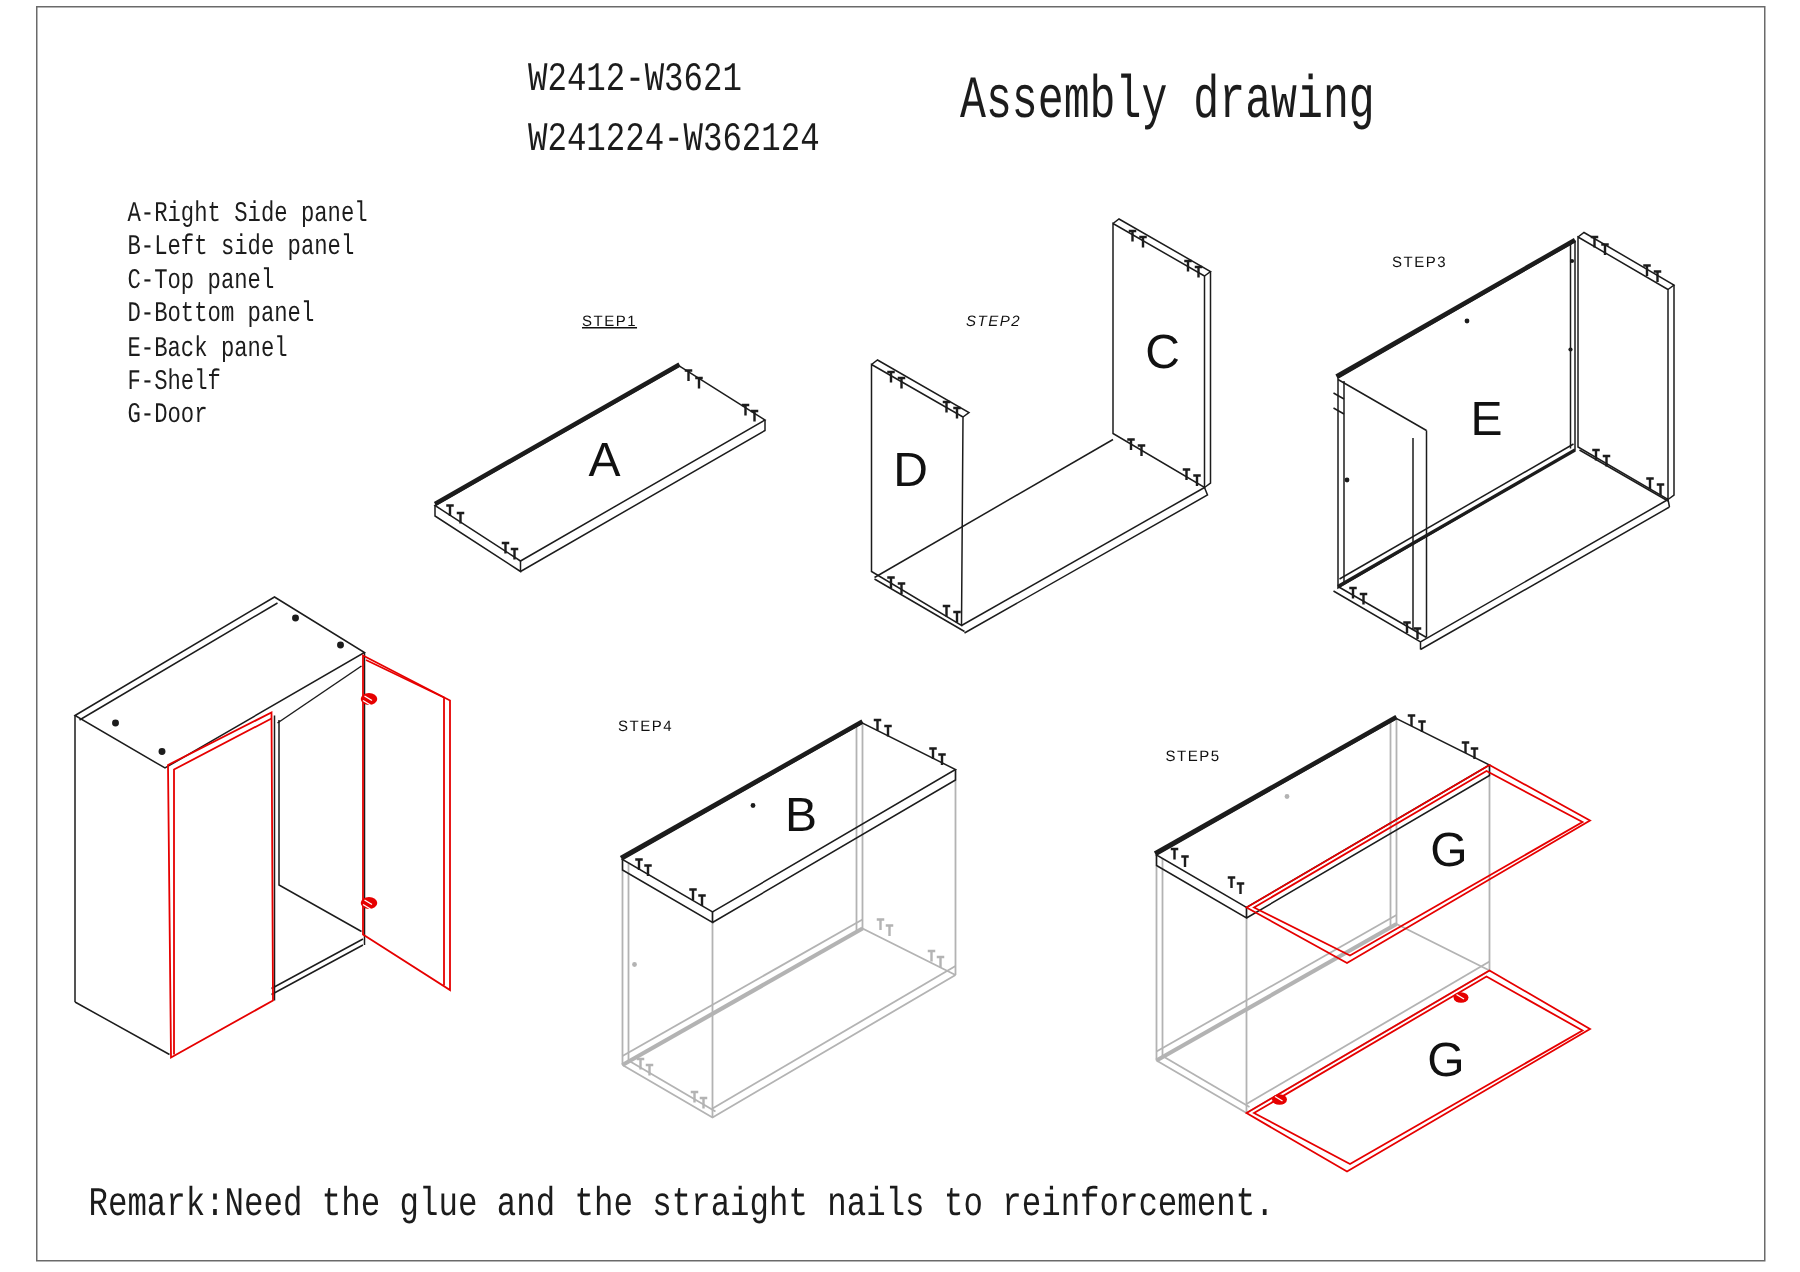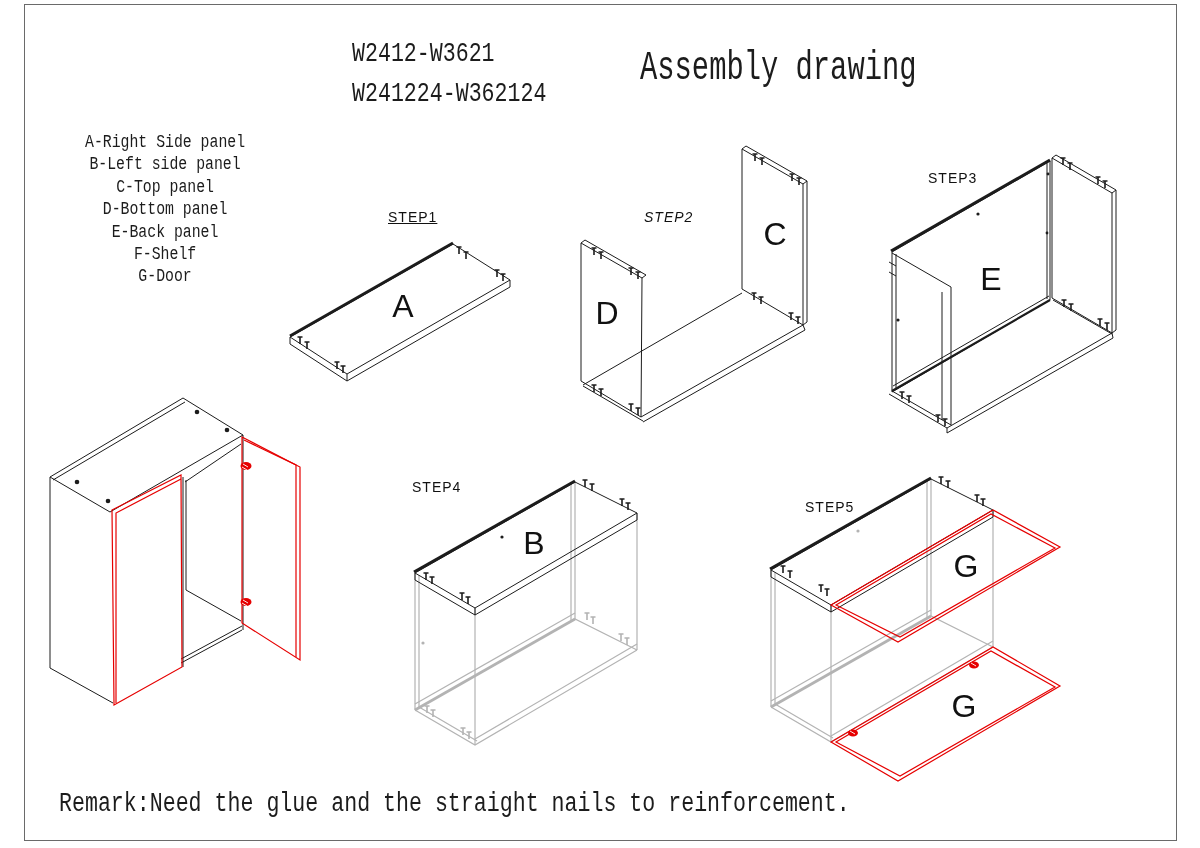--- a/index.html
+++ b/index.html
@@ -1,19 +1,19 @@
 <!DOCTYPE html>
 <html style="--line: #1c1c1c; --gray: #b3b3b3; --red: #e60000;"><head>
 <meta charset="utf-8">
 <style>
   html,body { margin:0; padding:0; background:#ffffff; }
   body { width:1200px; height:848px; position:relative; overflow:hidden; }
   :root { --line:#1c1c1c; --gray:#b3b3b3; --red:#e60000; }
 
-  .stage { position:absolute; left:0; top:0; width:1200px; height:848px;text-align:center; }
+  .stage { position:absolute; left:0; top:0; width:1200px; height:848px; }
 
   .frame { position:absolute; left:24px; top:4px; width:1153px; height:837px;
            border:1px solid #6a6a6a; box-sizing:border-box; }
 
   svg.art { position:absolute; left:0; top:0; }
 
   
   .k  { stroke:var(--line); fill:none; stroke-width:1; }
   .kb { stroke:var(--line); fill:none; stroke-width:3; }
   .kb2{ stroke:var(--line); fill:none; stroke-width:2.2; }
@@ -37,21 +37,21 @@
   .title { font-size:40px; }
   .model { font-size:27px; }
   .remark { font-size:27px; }
 
   .parts { position:absolute; left:85px; top:131px; font-size:19px;
            font-family:"Liberation Mono","DejaVu Sans Mono",monospace;
            color:var(--line); transform-origin:0 0; transform:scaleX(0.78); }
   .parts div { line-height:22.4px; white-space:pre; }
 
   .step-label { position:absolute; font-family:"Liberation Sans",sans-serif;
-                font-size:14px; letter-spacing:1px; color:#111; line-height:1; }
+                font-size:10px; letter-spacing:1px; color:#111; line-height:1; }
 
   .panel-letter { position:absolute; font-family:"Liberation Sans",sans-serif;
                   font-size:32px; color:#111; line-height:1;
                   transform:translate(-50%,-50%); }
 </style>
 </head>
 <body>
 
 <div class="stage">
 
@@ -226,21 +226,21 @@
     <div>D-Bottom panel</div>
     <div>E-Back panel</div>
     <div>F-Shelf</div>
     <div>G-Door</div>
   </div>
 
   <div class="step-label" style="left:388px; top:210px;text-decoration:underline;">STEP1</div>
   <div class="step-label" style="left:644px; top:210px;font-style:italic;">STEP2</div>
   <div class="step-label" style="left:928px; top:171px;">STEP3</div>
   <div class="step-label" style="left:412px; top:480px;">STEP4</div>
-  <div class="step-label" style="left:777px; top:500px;margin-left:28px;">STEP5</div>
+  <div class="step-label" style="left:777px; top:500px;">STEP5</div>
 
   <div class="panel-letter" style="left:403px; top:306px;">A</div>
   <div class="panel-letter" style="left:607px; top:313px;">D</div>
   <div class="panel-letter" style="left:775px; top:234px;">C</div>
   <div class="panel-letter" style="left:991px; top:279px;">E</div>
   <div class="panel-letter" style="left:534px; top:543px;">B</div>
   <div class="panel-letter" style="left:966px; top:566px;">G</div>
   <div class="panel-letter" style="left:964px; top:706px;">G</div>
 
   <div class="txt mono remark cx80" style="left:59px; top:791px;">Remark:Need the glue and the straight nails to reinforcement.</div>

